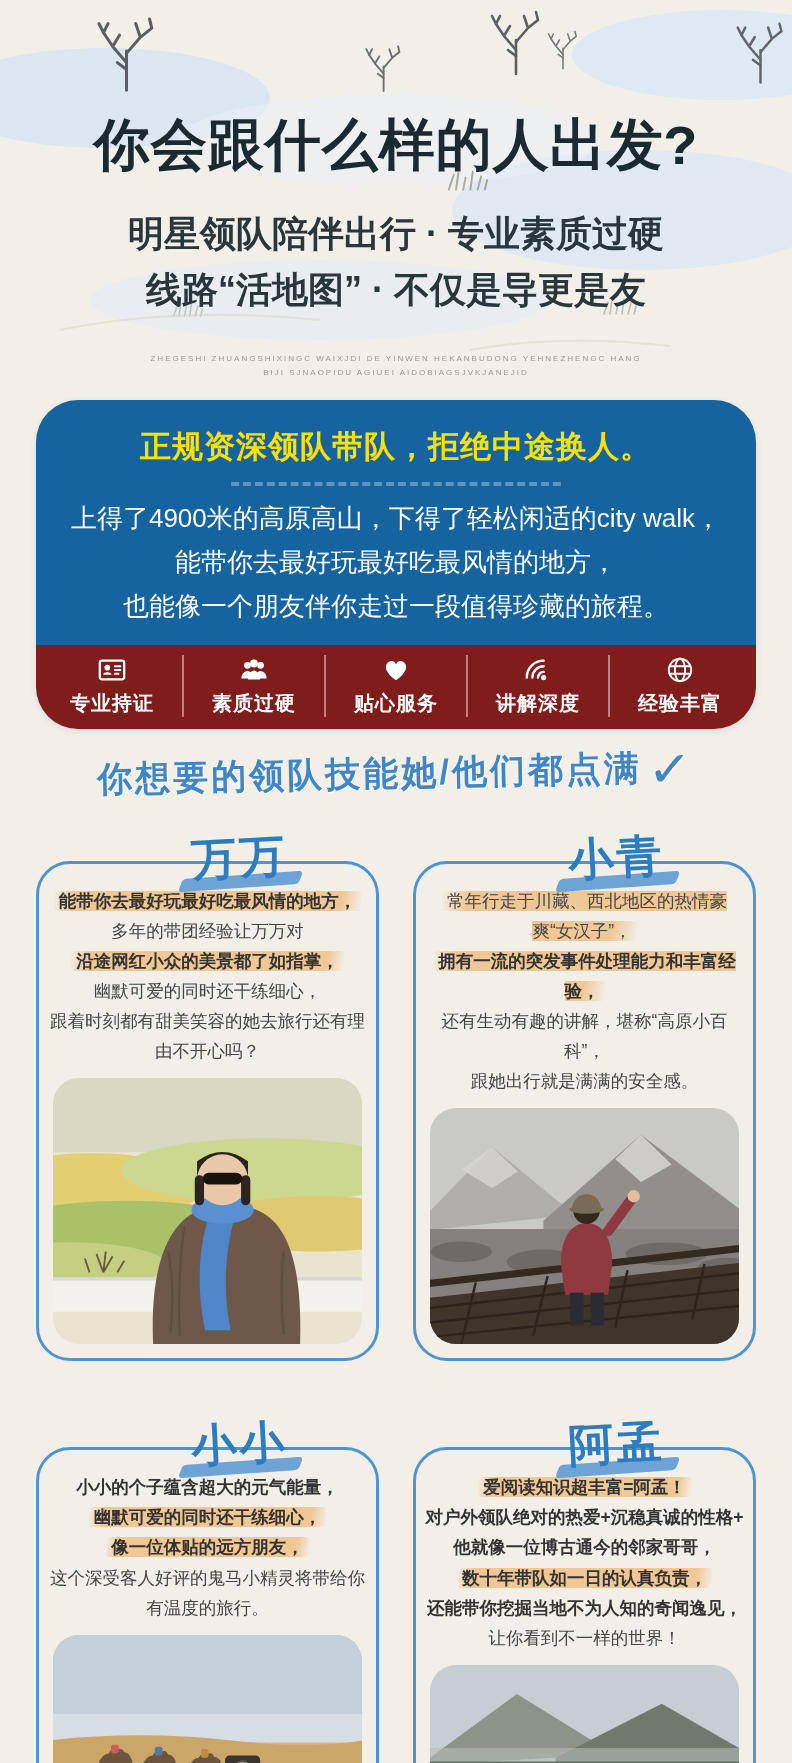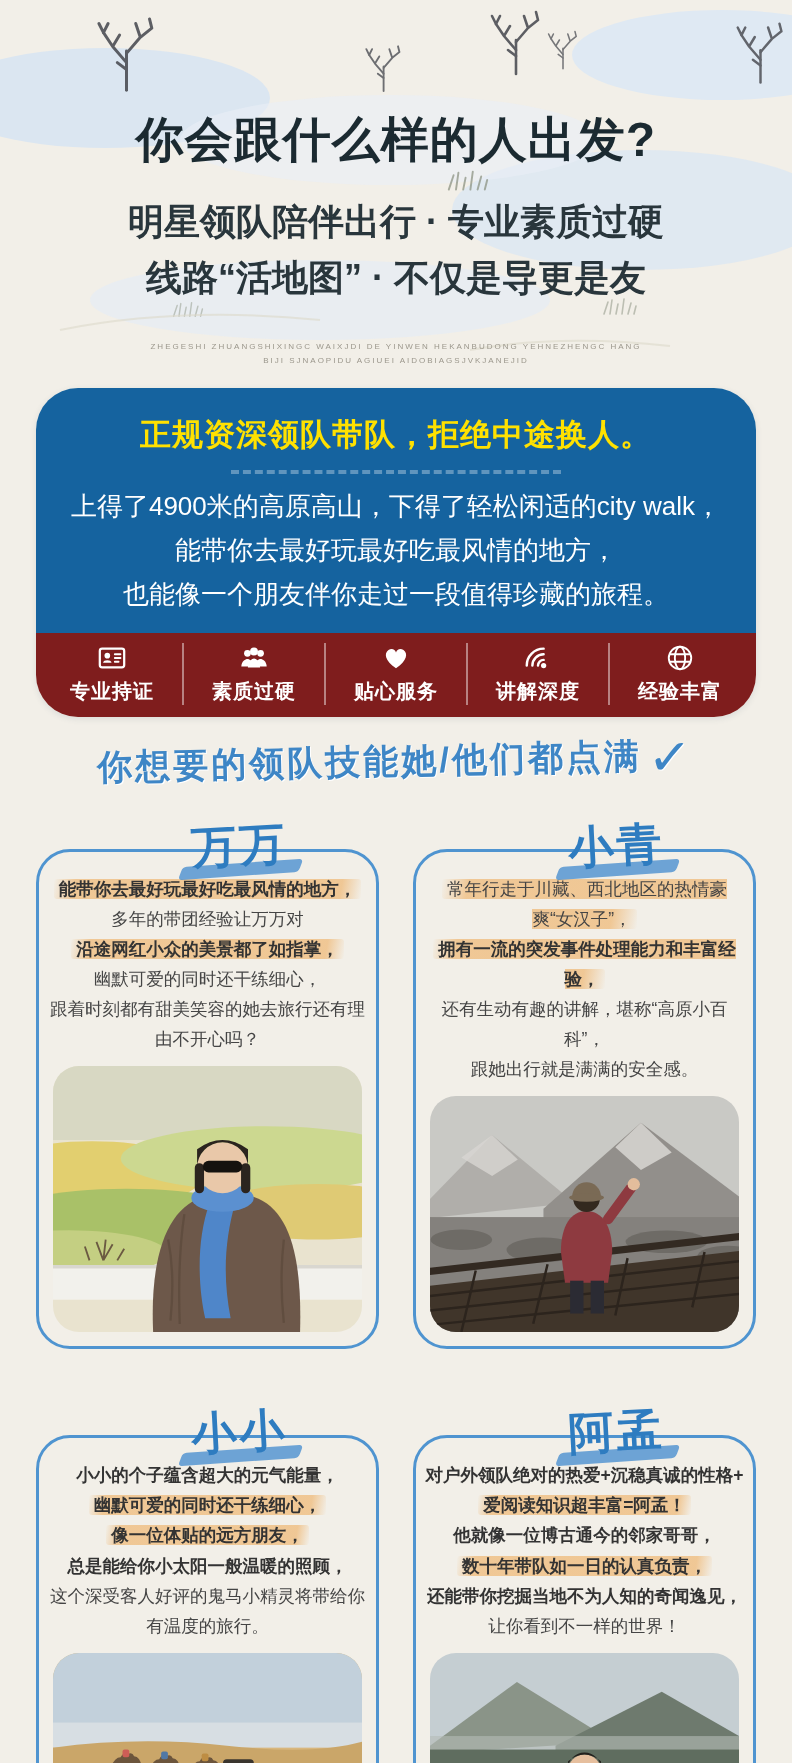--- a/index.html
+++ b/index.html
@@ -13,27 +13,28 @@
   .hero { position:relative; height:388px; }
   .blob { position:absolute; border-radius:50%; }
   .b1 { top:48px; left:-60px; width:330px; height:100px; background:#dbe6f1; }
   .b2 { top:10px; right:-80px; width:300px; height:90px; background:#dfe9f3; }
   .b3 { top:150px; right:-40px; width:380px; height:120px; background:#dde8f2; opacity:.85; }
   .b4 { top:260px; left:90px; width:460px; height:80px; background:#e6edf5; opacity:.7; }
   .b5 { top:95px; left:180px; width:420px; height:90px; background:#e9eff6; opacity:.6; }
   .hero-art { position:absolute; inset:0; pointer-events:none; }
   .hero-inner { position:relative; z-index:2; text-align:center; }
   .title {
-    padding-top:108px; font-size:48px; font-weight:900; color:#1b2a31;
+    padding-top:108px; font-size:56px; font-weight:900; color:#1b2a31;
     letter-spacing:1px;
+    font-family:Liberation Mono, monospace;
   }
   .subtitle { margin-top:22px; font-size:36px; color:#29363c; font-weight:700; line-height:1.55; }
   .deco { margin-top:34px; font-size:8px; letter-spacing:2px; color:#9b978c; line-height:1.8; }
   
-  .promo { margin:0 36px; border-radius:42px; overflow:hidden; box-shadow:0 2px 6px rgba(60,80,110,.12); }
+  .promo { margin:12px 36px; border-radius:42px; overflow:hidden; box-shadow:0 2px 6px rgba(60,80,110,.12); }
   .promo-top { background:#15639f; padding:26px 20px 16px; text-align:center; }
   .promo-headline { color:#ffe100; font-size:31px; font-weight:800; letter-spacing:1px; }
   .promo-divider { width:330px; margin:14px auto 10px; border-top:4px dashed rgba(255,255,255,.32); }
   .promo-body p { color:#ffffff; font-size:26px; line-height:1.7; font-weight:500; }
   .features { background:#7f1d1d; display:flex; align-items:stretch; padding:10px 6px 12px; }
   .feat { flex:1; display:flex; flex-direction:column; align-items:center; justify-content:center; gap:5px; }
   .feat + .feat { border-left:2px solid rgba(255,255,255,.45); }
   .feat svg { width:30px; height:30px; display:block; }
   .feat-label { color:#fff; font-size:20px; font-weight:600; letter-spacing:1px; }
   
@@ -270,21 +271,20 @@
           <ellipse cx="162" cy="99" rx="17" ry="4" fill="#7a6a55"></ellipse>
         </svg>
       </div>
     </div>
 
     <div class="guide-card row2">
       <div class="guide-name">小小</div>
       <div class="ln"><span class="b">小小的个子蕴含超大的元气能量，</span></div>
       <div class="ln"><span class="b hl">幽默可爱的同时还干练细心，</span></div>
       <div class="ln"><span class="b hl">像一位体贴的远方朋友，</span></div>
-      <div class="ln"><span class="b">总是能给你小太阳一般温暖的照顾，</span></div>
       <div class="ln"><span>这个深受客人好评的鬼马小精灵将带给你有温度的旅行。</span></div>
       <div class="guide-photo">
         <svg viewBox="0 0 320 230" preserveAspectRatio="xMidYMid slice">
           <rect width="320" height="230" fill="#d7b67c"></rect>
           <rect width="320" height="95" fill="#bcd2e6"></rect>
           <rect y="72" width="320" height="26" fill="#d4e2ef"></rect>
           <path d="M0 98 Q90 86 180 96 T320 92 L320 120 L0 120 Z" fill="#c5a265"></path>
           <g fill="#5a4632">
             <path d="M60 118 q4 -10 10 -10 q3 -6 7 -3 q5 -3 7 2 q6 0 8 11 l-4 0 l-2 6 l-3 -6 l-8 0 l-2 6 l-3 -6 Z"></path>
             <path d="M100 120 q4 -10 10 -10 q3 -6 7 -3 q5 -3 7 2 q6 0 8 11 l-4 0 l-2 6 l-3 -6 l-8 0 l-2 6 l-3 -6 Z"></path>
@@ -309,22 +309,22 @@
           <circle cx="192" cy="142" r="19" fill="#2e2722"></circle>
           <path d="M172 136 A20 20 0 0 1 212 136 L212 128 Q192 112 172 128 Z" fill="#e895aa"></path>
           <ellipse cx="192" cy="127" rx="22" ry="5" fill="#e895aa"></ellipse>
           <rect width="320" height="230" fill="#f0c88c" opacity="0.12"></rect>
         </svg>
       </div>
     </div>
 
     <div class="guide-card row2">
       <div class="guide-name">阿孟</div>
+      <div class="ln"><span class="b hl">爱阅读知识超丰富=阿孟！</span></div>
       <div class="ln"><span class="b">对户外领队绝对的热爱+沉稳真诚的性格+</span></div>
-      <div class="ln"><span class="b hl">爱阅读知识超丰富=阿孟！</span></div>
       <div class="ln"><span class="b">他就像一位博古通今的邻家哥哥，</span></div>
       <div class="ln"><span class="b hl">数十年带队如一日的认真负责，</span></div>
       <div class="ln"><span class="b">还能带你挖掘当地不为人知的奇闻逸见，</span></div>
       <div class="ln"><span>让你看到不一样的世界！</span></div>
       <div class="guide-photo">
         <svg viewBox="0 0 320 230" preserveAspectRatio="xMidYMid slice">
           <rect width="320" height="230" fill="#c5ced2"></rect>
           <polygon points="0,96 90,30 190,92 0,104" fill="#8a9488"></polygon>
           <polygon points="130,96 240,40 320,86 320,112 130,104" fill="#6e7a6e"></polygon>
           <rect y="86" width="320" height="22" fill="#b5bdb8" opacity="0.6"></rect>

